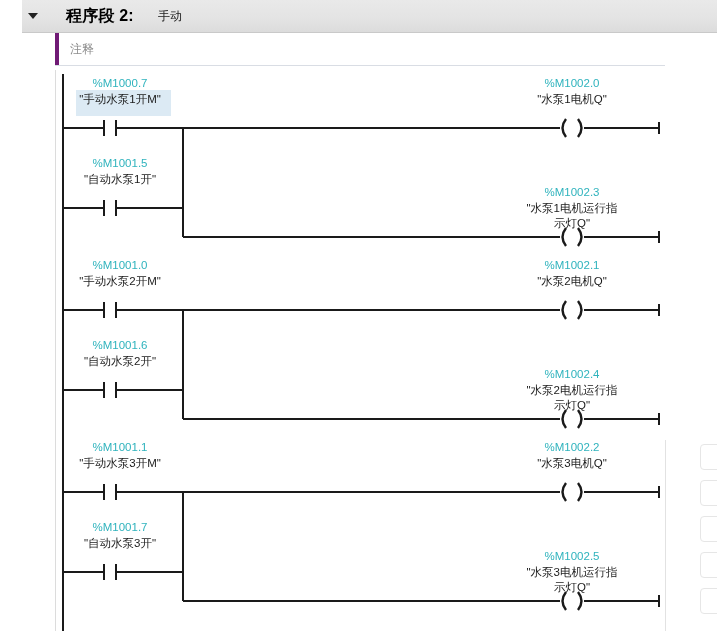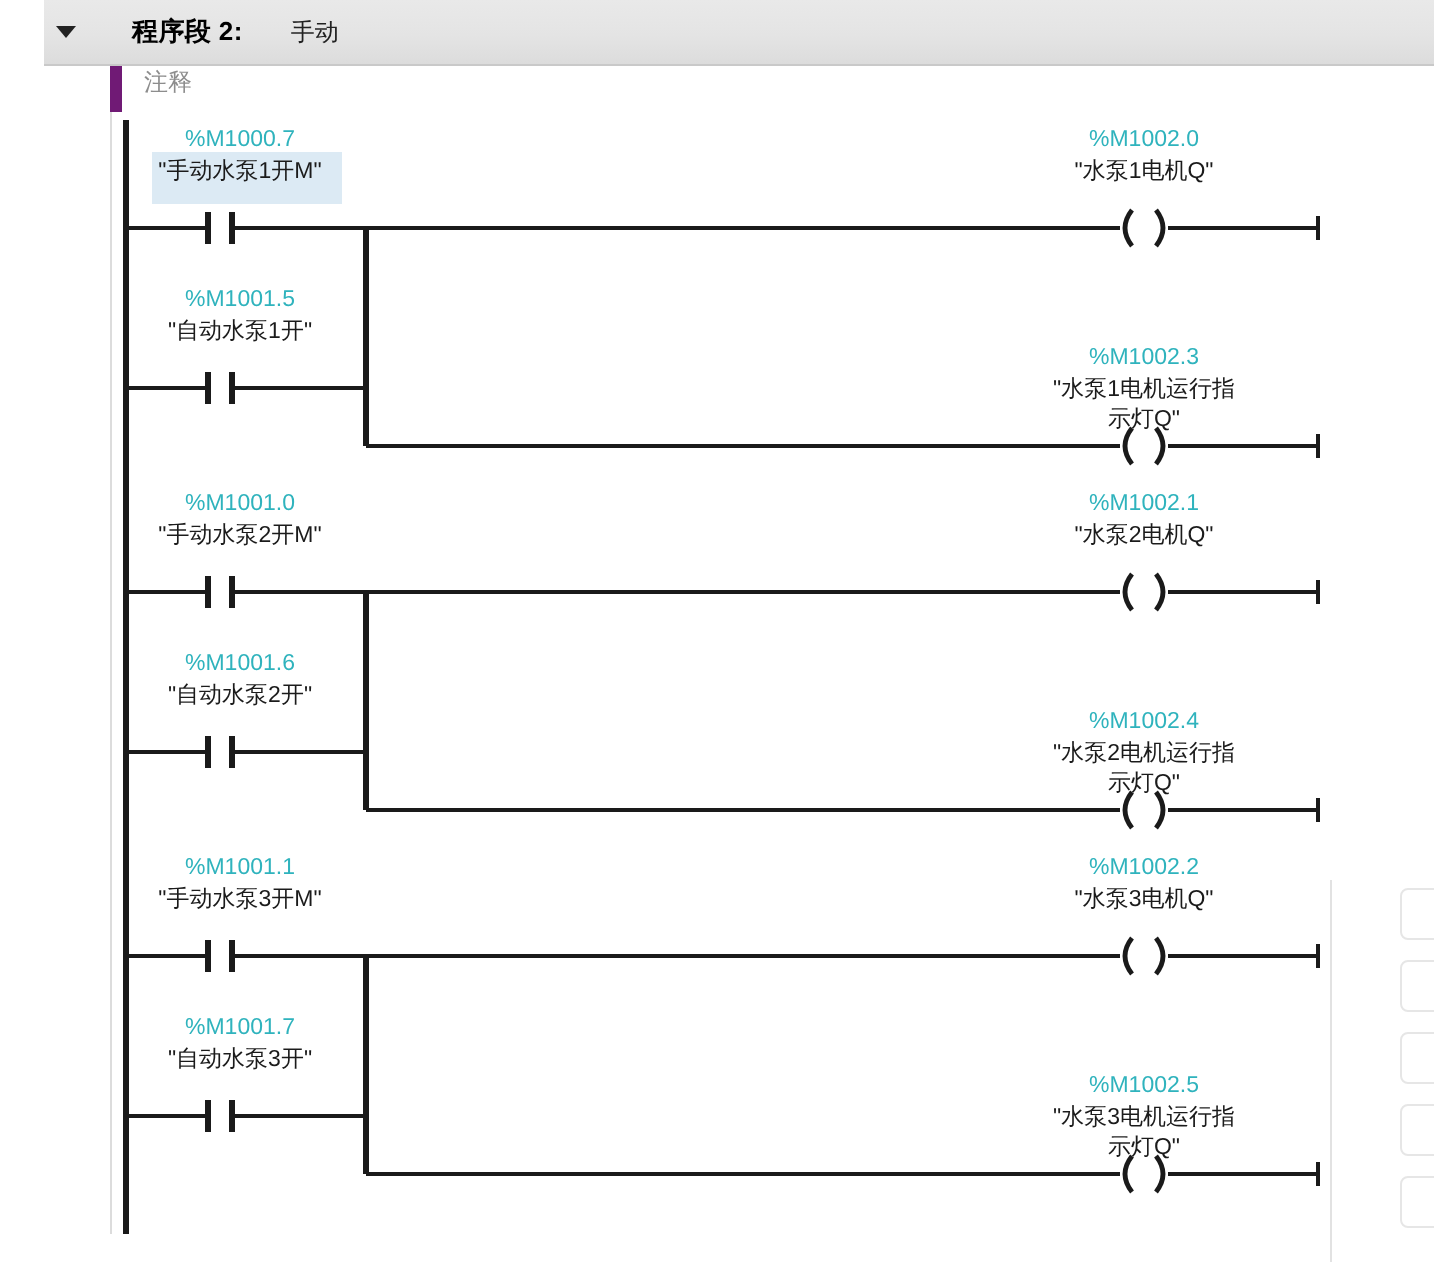--- a/index.html
+++ b/index.html
@@ -39,64 +39,65 @@
   }
   .collapse-triangle i {
     display: block;
     width: 0; height: 0;
     border-left: 5px solid transparent;
     border-right: 5px solid transparent;
     border-top: 6px solid #222222;
   }
   .network-title {
     font-weight: bold;
-    font-size: 13px;
+    font-size: 16px;
     color: #000000;
     margin-left: 22px;
     letter-spacing: .2px;
     white-space: nowrap;
   }
   .network-name {
     font-weight: normal;
     font-size: 12px;
     color: #222222;
     margin-left: 24px;
     white-space: nowrap;
   }
 
   
   .comment-row {
     position: absolute;
     left: 55px;
     top: 33px;
     width: 610px;
     height: 32px;
-    border-left: 6px solid #701a75;
+    border-left: 4px solid #701a75;
     box-sizing: border-box;
     display: flex;
+    align-items: center;
   }
   .comment-text {
     color: #8d8d8d;
     font-size: 12px;
     padding-left: 11px;
   }
   .comment-underline {
     position: absolute;
     left: 55px;
     top: 65px;
     width: 610px;
     height: 1px;
     background: #d9dde4;
   }
 
   
   .ladder-canvas {
     position: absolute;
     left: 55px;
-    top: 56px;
+    top: 70px;
     width: 610px;
     height: 561px;
     background: #ffffff;
     border-left: 1px solid #dcdcdc;
     box-sizing: border-box;
     overflow: hidden;
   }
   .ladder-svg { display: block; }
 
   

